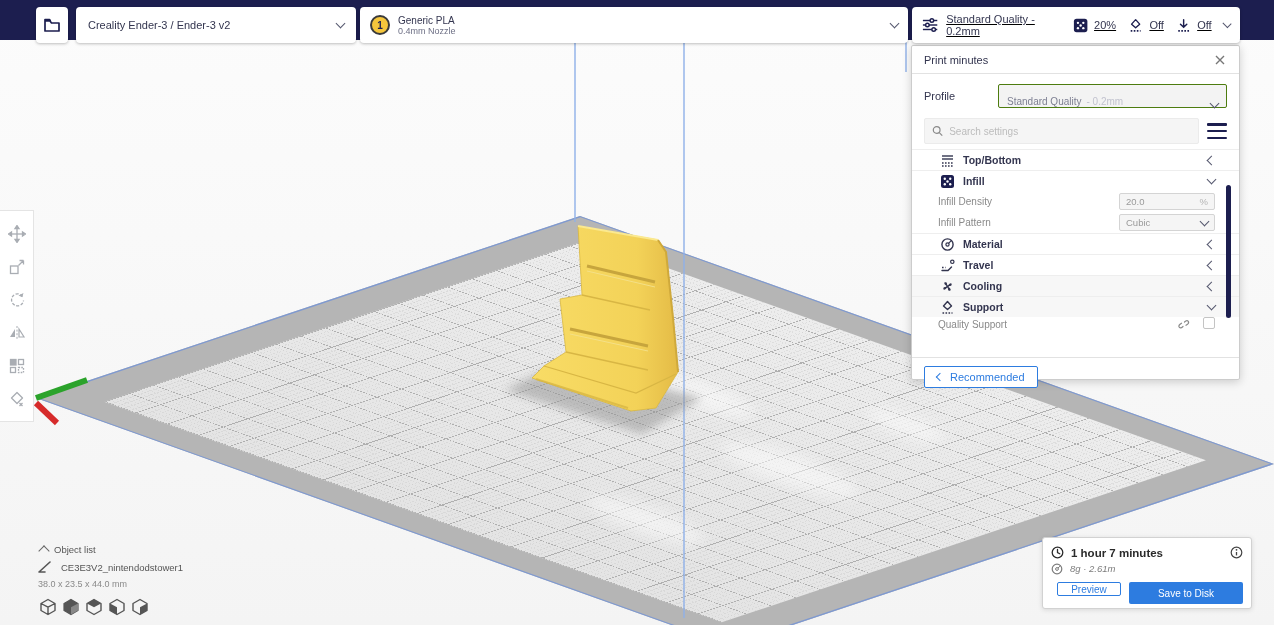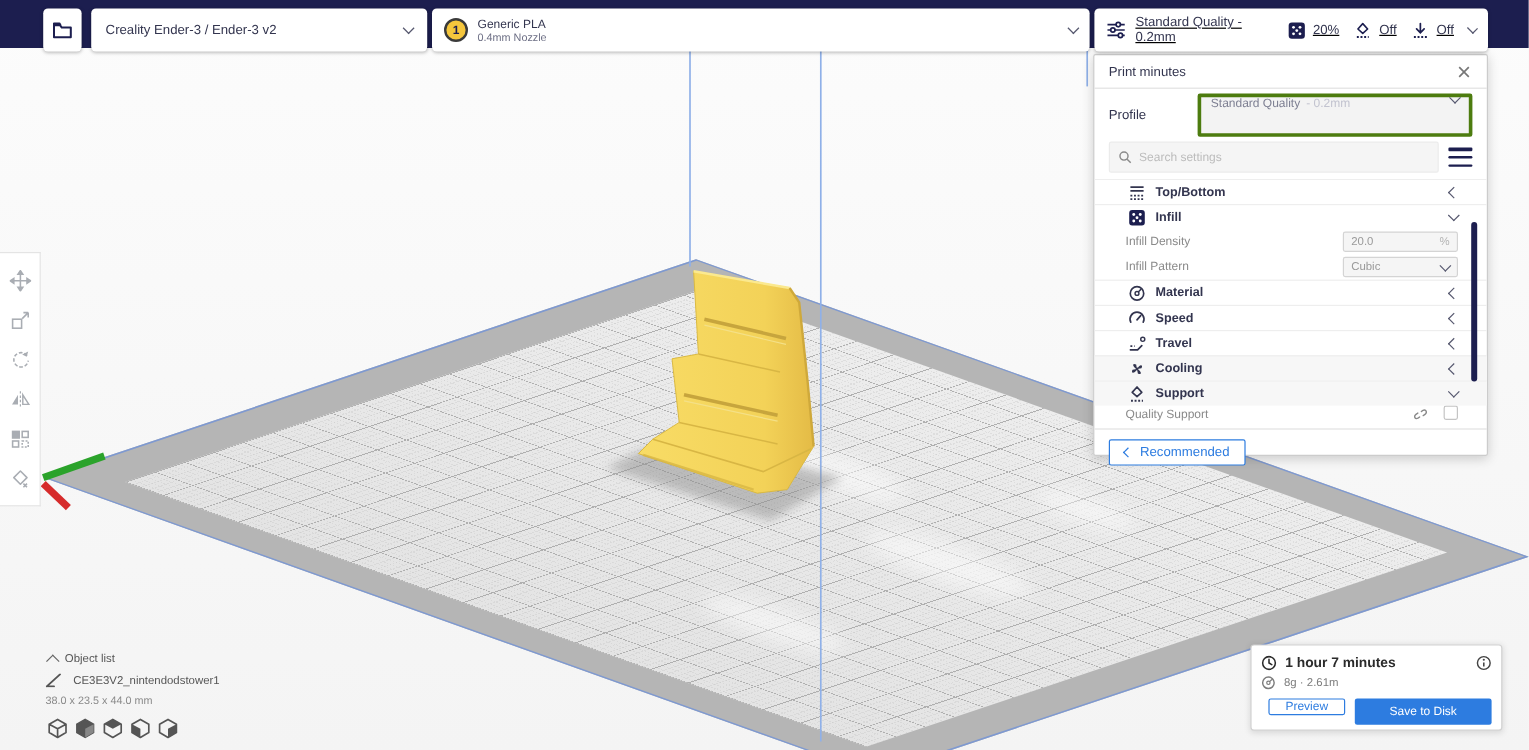--- a/index.html
+++ b/index.html
@@ -41,22 +41,22 @@
   .ts-val { font-size:11px; color:#33354f; margin:0 12px 0 6px; }
 
   
   .panel { position:absolute; left:911px; top:45px; width:329px; height:335px; background:#fff;
     border:1px solid #ccc; border-radius:2px; box-shadow:0 2px 10px rgba(0,0,0,.18); z-index:30; }
   .panel-header { height:28px; border-bottom:1px solid #e2e2e2; display:flex; align-items:center; padding:0 12px; }
   .panel-title { font-size:11px; color:#33354f; flex:1; }
   .close-btn { width:14px; height:14px; cursor:pointer; display:flex; align-items:center; justify-content:center; }
   .profile-row { height:30px; display:flex; align-items:center; padding:0 12px; margin-top:7px; }
   .profile-label { font-size:11px; color:#33354f; width:74px; }
-  .profile-select { flex:1; height:36px; background:#f3f3f3; border:3px solid #4d7c0f; border-radius:2px;
-    display:flex; align-items:flex-start; padding:0 8px; cursor:pointer; }
+  .profile-select { flex:1; height:24px; background:#f3f3f3; border:1px solid #4d7c0f; border-radius:2px;
+    display:flex; align-items:flex-end; padding:0 8px; cursor:pointer; }
   .profile-select .v { font-size:10px; color:#7d7f92; }
   .profile-select .sfx { font-size:10px; color:#c2c3cf; margin-left:5px; flex:1; }
   .search-row { display:flex; align-items:center; padding:0 12px; margin-top:8px; height:24px; }
   .search-box { flex:1; height:22px; background:#f5f5f5; border:1px solid #ebebeb; border-radius:2px;
     display:flex; align-items:center; padding:12px 7px; }
   .search-box input { border:none; outline:none; background:transparent; font-size:10px; color:#555;
     font-family:"Liberation Sans",sans-serif; width:100%; margin-left:6px; }
   .search-box input::placeholder { color:#bcbcbc; }
   .menu-btn { width:20px; height:16px; margin-left:8px; cursor:pointer; display:flex; flex-direction:column; justify-content:space-between; }
   .menu-btn i { height:2.5px; background:#1c1e4f; border-radius:1px; }
@@ -77,21 +77,21 @@
   .panel-footer { border-top:1px solid #e2e2e2; height:38px; display:flex; align-items:center; padding:0 12px; margin-top:4px; }
   .rec-btn { height:22px; padding:0 12px; border:1px solid #2d7ce0; border-radius:2px; background:#fff;
     color:#2d7ce0; font-size:11px; display:flex; align-items:center; gap:7px; cursor:pointer; }
   .rec-btn .chev { border-color:#2d7ce0; width:6px; height:6px; }
 
   
   .job { position:absolute; left:1042px; top:537px; width:210px; height:72px; background:#fff;
     border:1px solid #d2d2d2; border-radius:3px; box-shadow:0 1px 5px rgba(0,0,0,.12); z-index:30; padding:8px 8px; }
   .job-row1 { display:flex; align-items:center; }
   .job-time { font-size:11.5px; font-weight:bold; color:#2b2b2b; margin-left:7px; flex:1; }
-  .job-row2 { display:flex; align-items:center; margin-top:4px; }
+  .job-row2 { display:flex; margin-top:4px;font-style:italic; }
   .job-usage { font-size:9.5px; color:#7c7c7c; margin-left:7px; }
   .job-btns { display:flex; margin-top:7px; gap:8px; padding-left:6px; }
   .btn-preview { width:64px; height:14px; background:#fff; border:1px solid #2d7ce0; border-radius:2px;
     color:#2d7ce0; font-size:10px; display:flex; align-items:center; justify-content:center; cursor:pointer; }
   .btn-save { flex:1; height:22px; background:#2d7ce0; border:none; border-radius:2px;
     color:#fff; font-size:10px; display:flex; align-items:center; justify-content:center; cursor:pointer; }
 
   
   .tools { position:absolute; left:0; top:210px; width:34px; background:rgba(255,255,255,.92);
     border:1px solid #e4e4e4; border-left:none; z-index:20; padding:6px 0; }
@@ -304,28 +304,20 @@
     <div class="cat-row">
       <svg width="15" height="15" viewBox="0 0 15 15">
         <circle cx="7.5" cy="7.5" r="5.6" fill="none" stroke="#33354f" stroke-width="1.4"></circle>
         <circle cx="7.5" cy="7.5" r="1.6" fill="none" stroke="#33354f" stroke-width="1.2"></circle>
         <line x1="8.6" y1="6.4" x2="11" y2="3.8" stroke="#33354f" stroke-width="1.2"></line>
       </svg>
       <span class="cat-label">Material</span>
       <span class="chev left"></span>
     </div>
 
-    <div class="cat-row">
-      <svg width="15" height="15" viewBox="0 0 15 15">
-        <path d="M2.3 10.5 A5.8 5.8 0 1 1 12.7 10.5" fill="none" stroke="#33354f" stroke-width="1.4" stroke-linecap="round"></path>
-        <line x1="7.5" y1="8.6" x2="10.6" y2="5" stroke="#33354f" stroke-width="1.4" stroke-linecap="round"></line>
-      </svg>
-      <span class="cat-label">Speed</span>
-      <span class="chev left"></span>
-    </div>
 
     <div class="cat-row">
       <svg width="15" height="15" viewBox="0 0 15 15">
         <path d="M2 12.5 h6 l3.5 -3.5" fill="none" stroke="#33354f" stroke-width="1.4" stroke-linecap="round"></path>
         <circle cx="12.3" cy="3.8" r="1.7" fill="none" stroke="#33354f" stroke-width="1.2"></circle>
         <line x1="2" y1="9.5" x2="5.5" y2="9.5" stroke="#33354f" stroke-width="1.4" stroke-dasharray="1.6 1.4"></line>
       </svg>
       <span class="cat-label">Travel</span>
       <span class="chev left"></span>
     </div>

